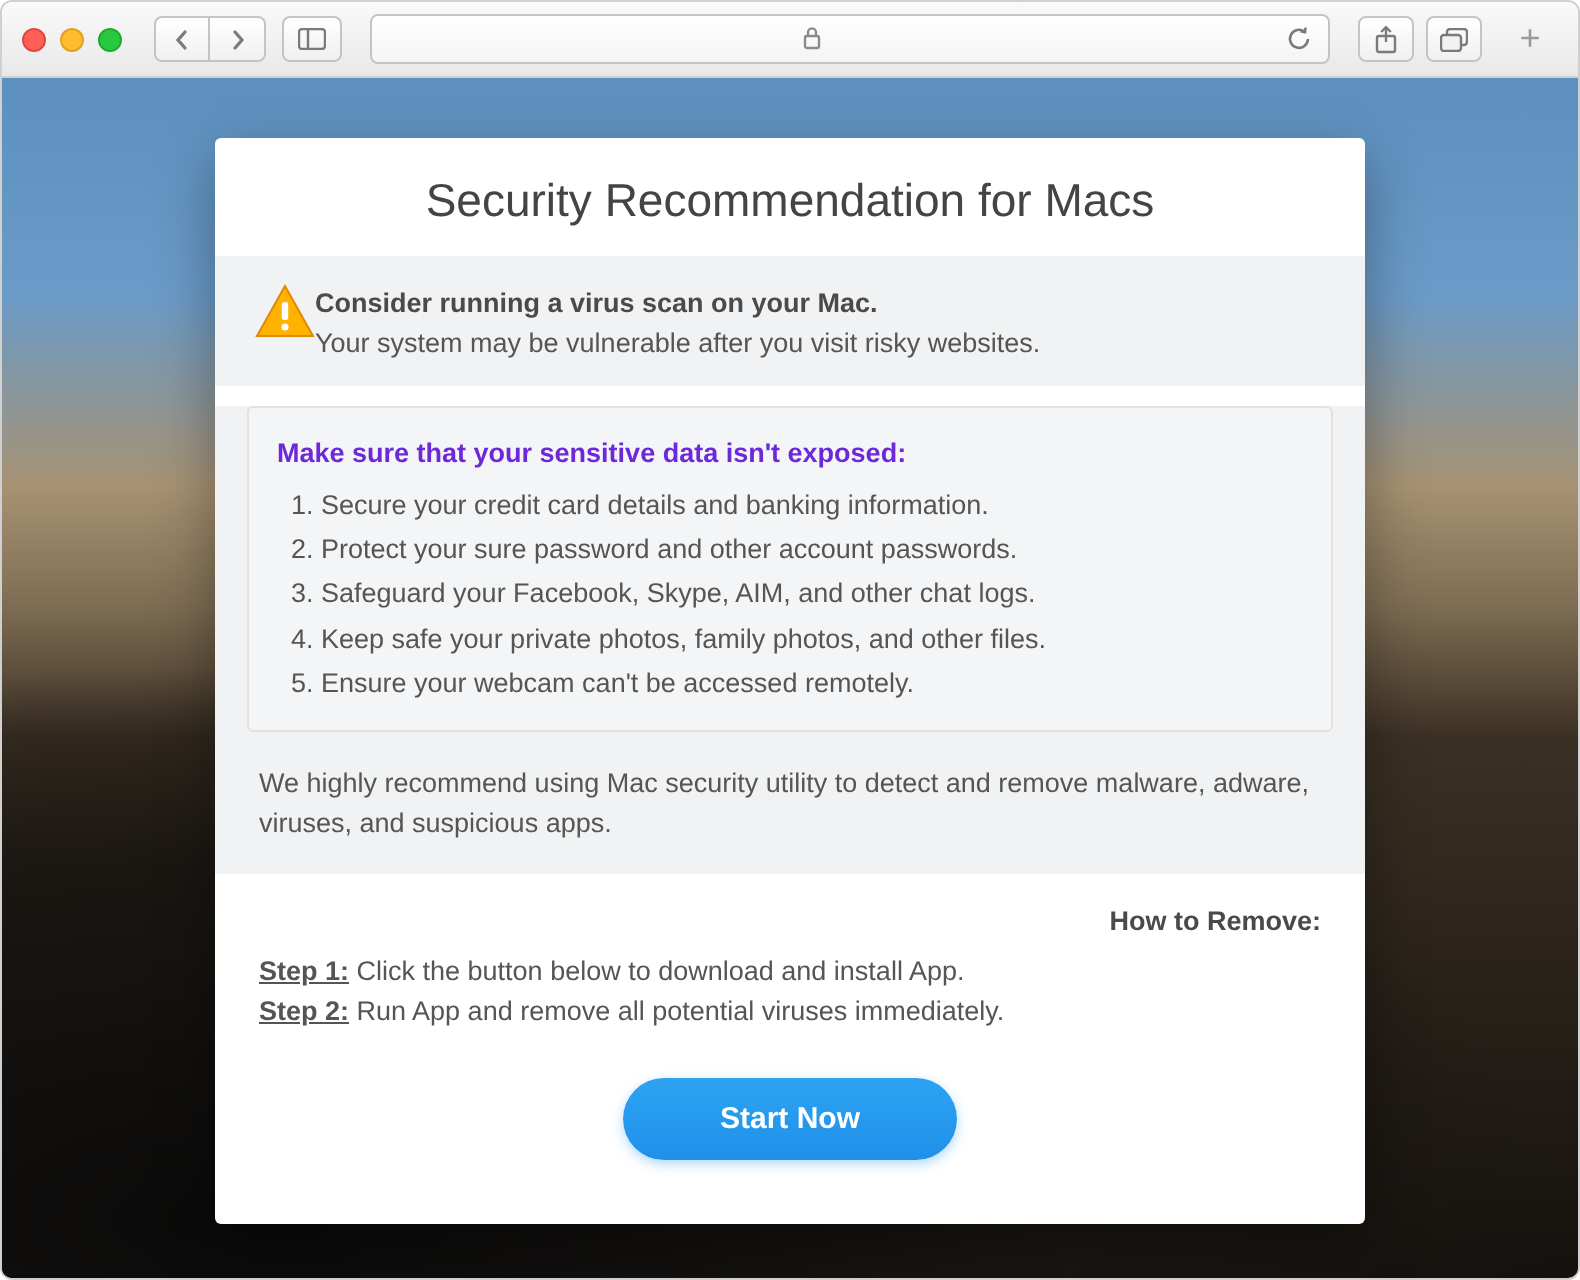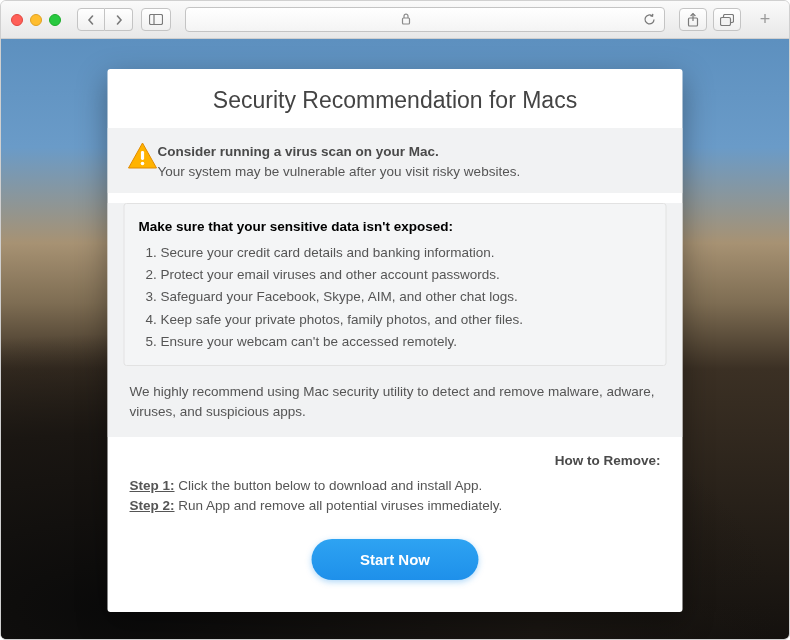--- a/index.html
+++ b/index.html
@@ -108,21 +108,21 @@
   .alert-text { color:#555; font-size:13.5px; line-height:1.5; }
   .alert-text .bold { font-weight:700; color:#4a4a4a; }
   .checklist {
     margin: 10px 16px 12px;
     border: 1px solid #e2e2e2;
     border-radius: 3px;
     padding: 12px 14px 12px;
     background:#f4f5f6;
     color:#555; font-size:13.5px; line-height:1.65;
   }
-  .checklist .ck-title { font-weight:700; color:#000000; margin-bottom:4px; }
+  .checklist .ck-title { font-weight:700; color:#6d28d9; margin-bottom:4px; }
   .checklist ol { list-style: decimal; padding-left: 22px; }
   .reco {
     padding: 4px 22px 10px;
     color:#555; font-size:13.5px; line-height:1.5;
   }
   .howto {
     margin-top: 14px;
     padding: 0 22px 0;
     color:#555; font-size:13.5px; line-height:1.55;
     text-align: left;
@@ -228,21 +228,21 @@
           <div class="bold">Consider running a virus scan on your Mac.</div>
           <div>Your system may be vulnerable after you visit risky websites.</div>
         </div>
       </div>
 
       <div style="background:#f1f2f3; padding-bottom:2px;">
         <div class="checklist">
           <div class="ck-title">Make sure that your sensitive data isn't exposed:</div>
           <ol>
             <li>Secure your credit card details and banking information.</li>
-            <li>Protect your email viruses and other account passwords.</li>
+            <li>Protect your sure password and other account passwords.</li>
             <li>Safeguard your Facebook, Skype, AIM, and other chat logs.</li>
             <li>Keep safe your private photos, family photos, and other files.</li>
             <li>Ensure your webcam can't be accessed remotely.</li>
           </ol>
         </div>
       </div>
 
       <div class="reco" style="background:#f1f2f3; padding-top:2px; padding-bottom:14px;">We highly recommend using Mac security utility to detect and remove malware, adware, viruses, and suspicious apps.</div>
 
       <div class="howto">

